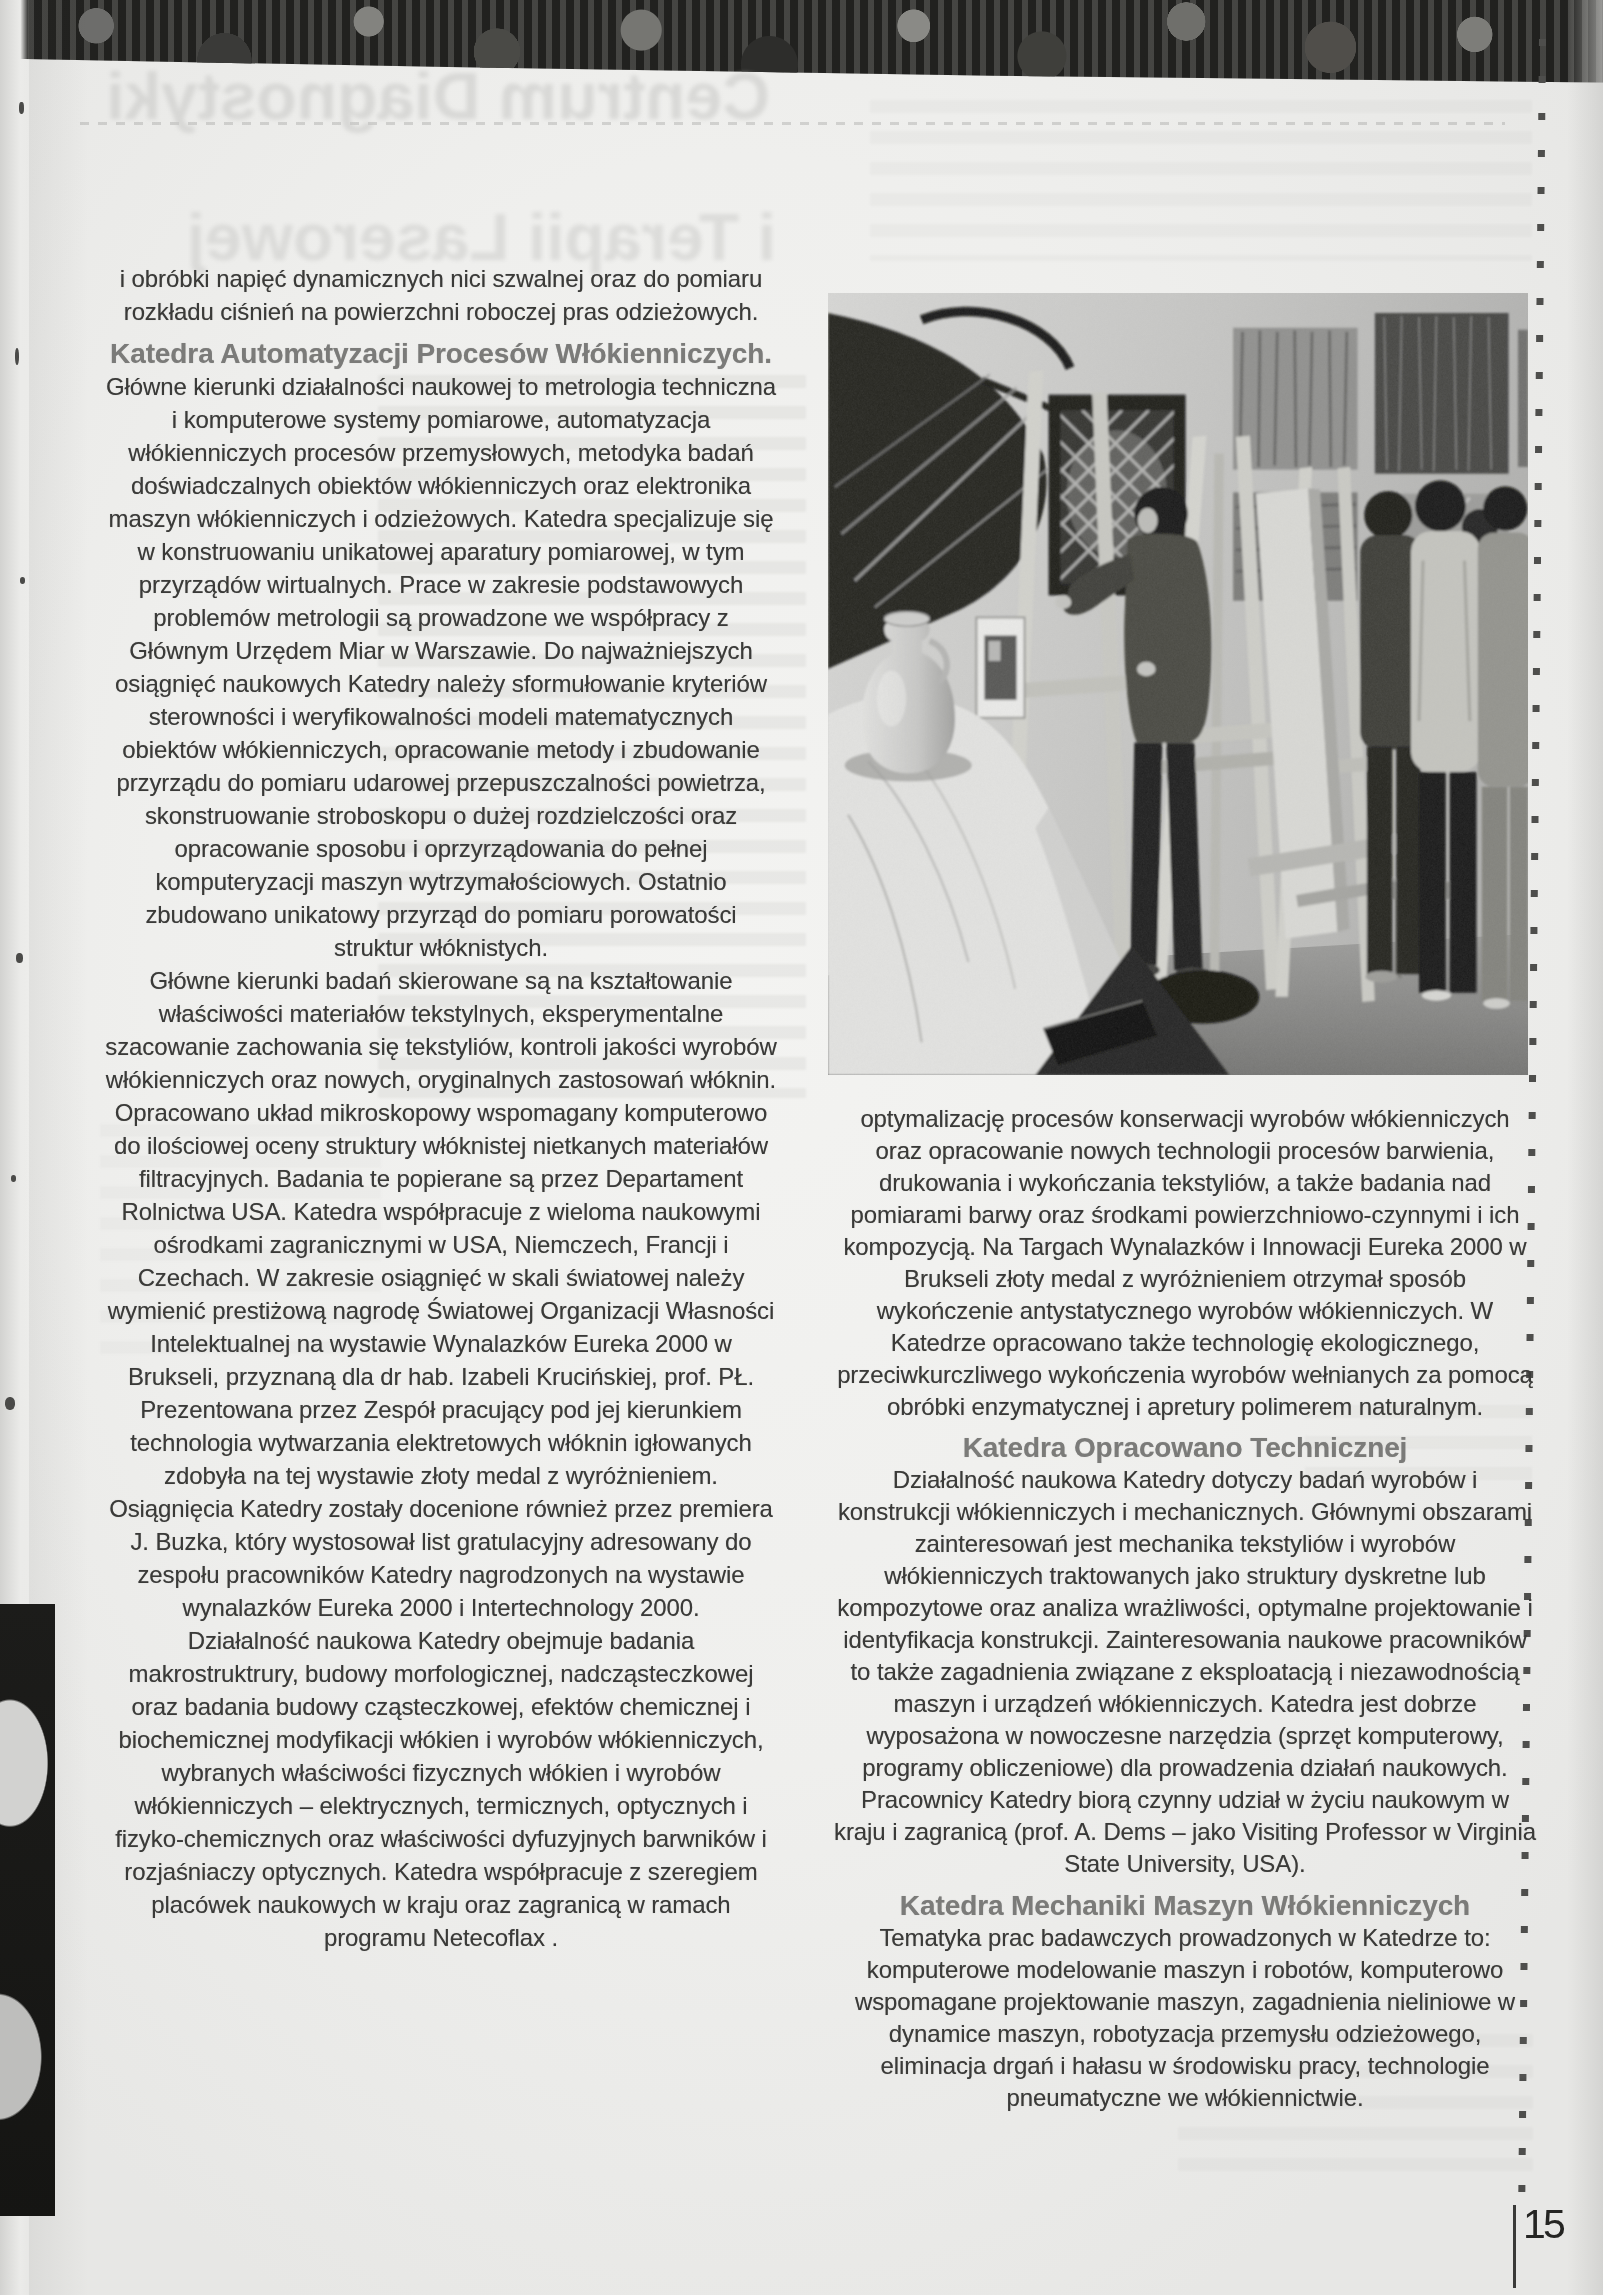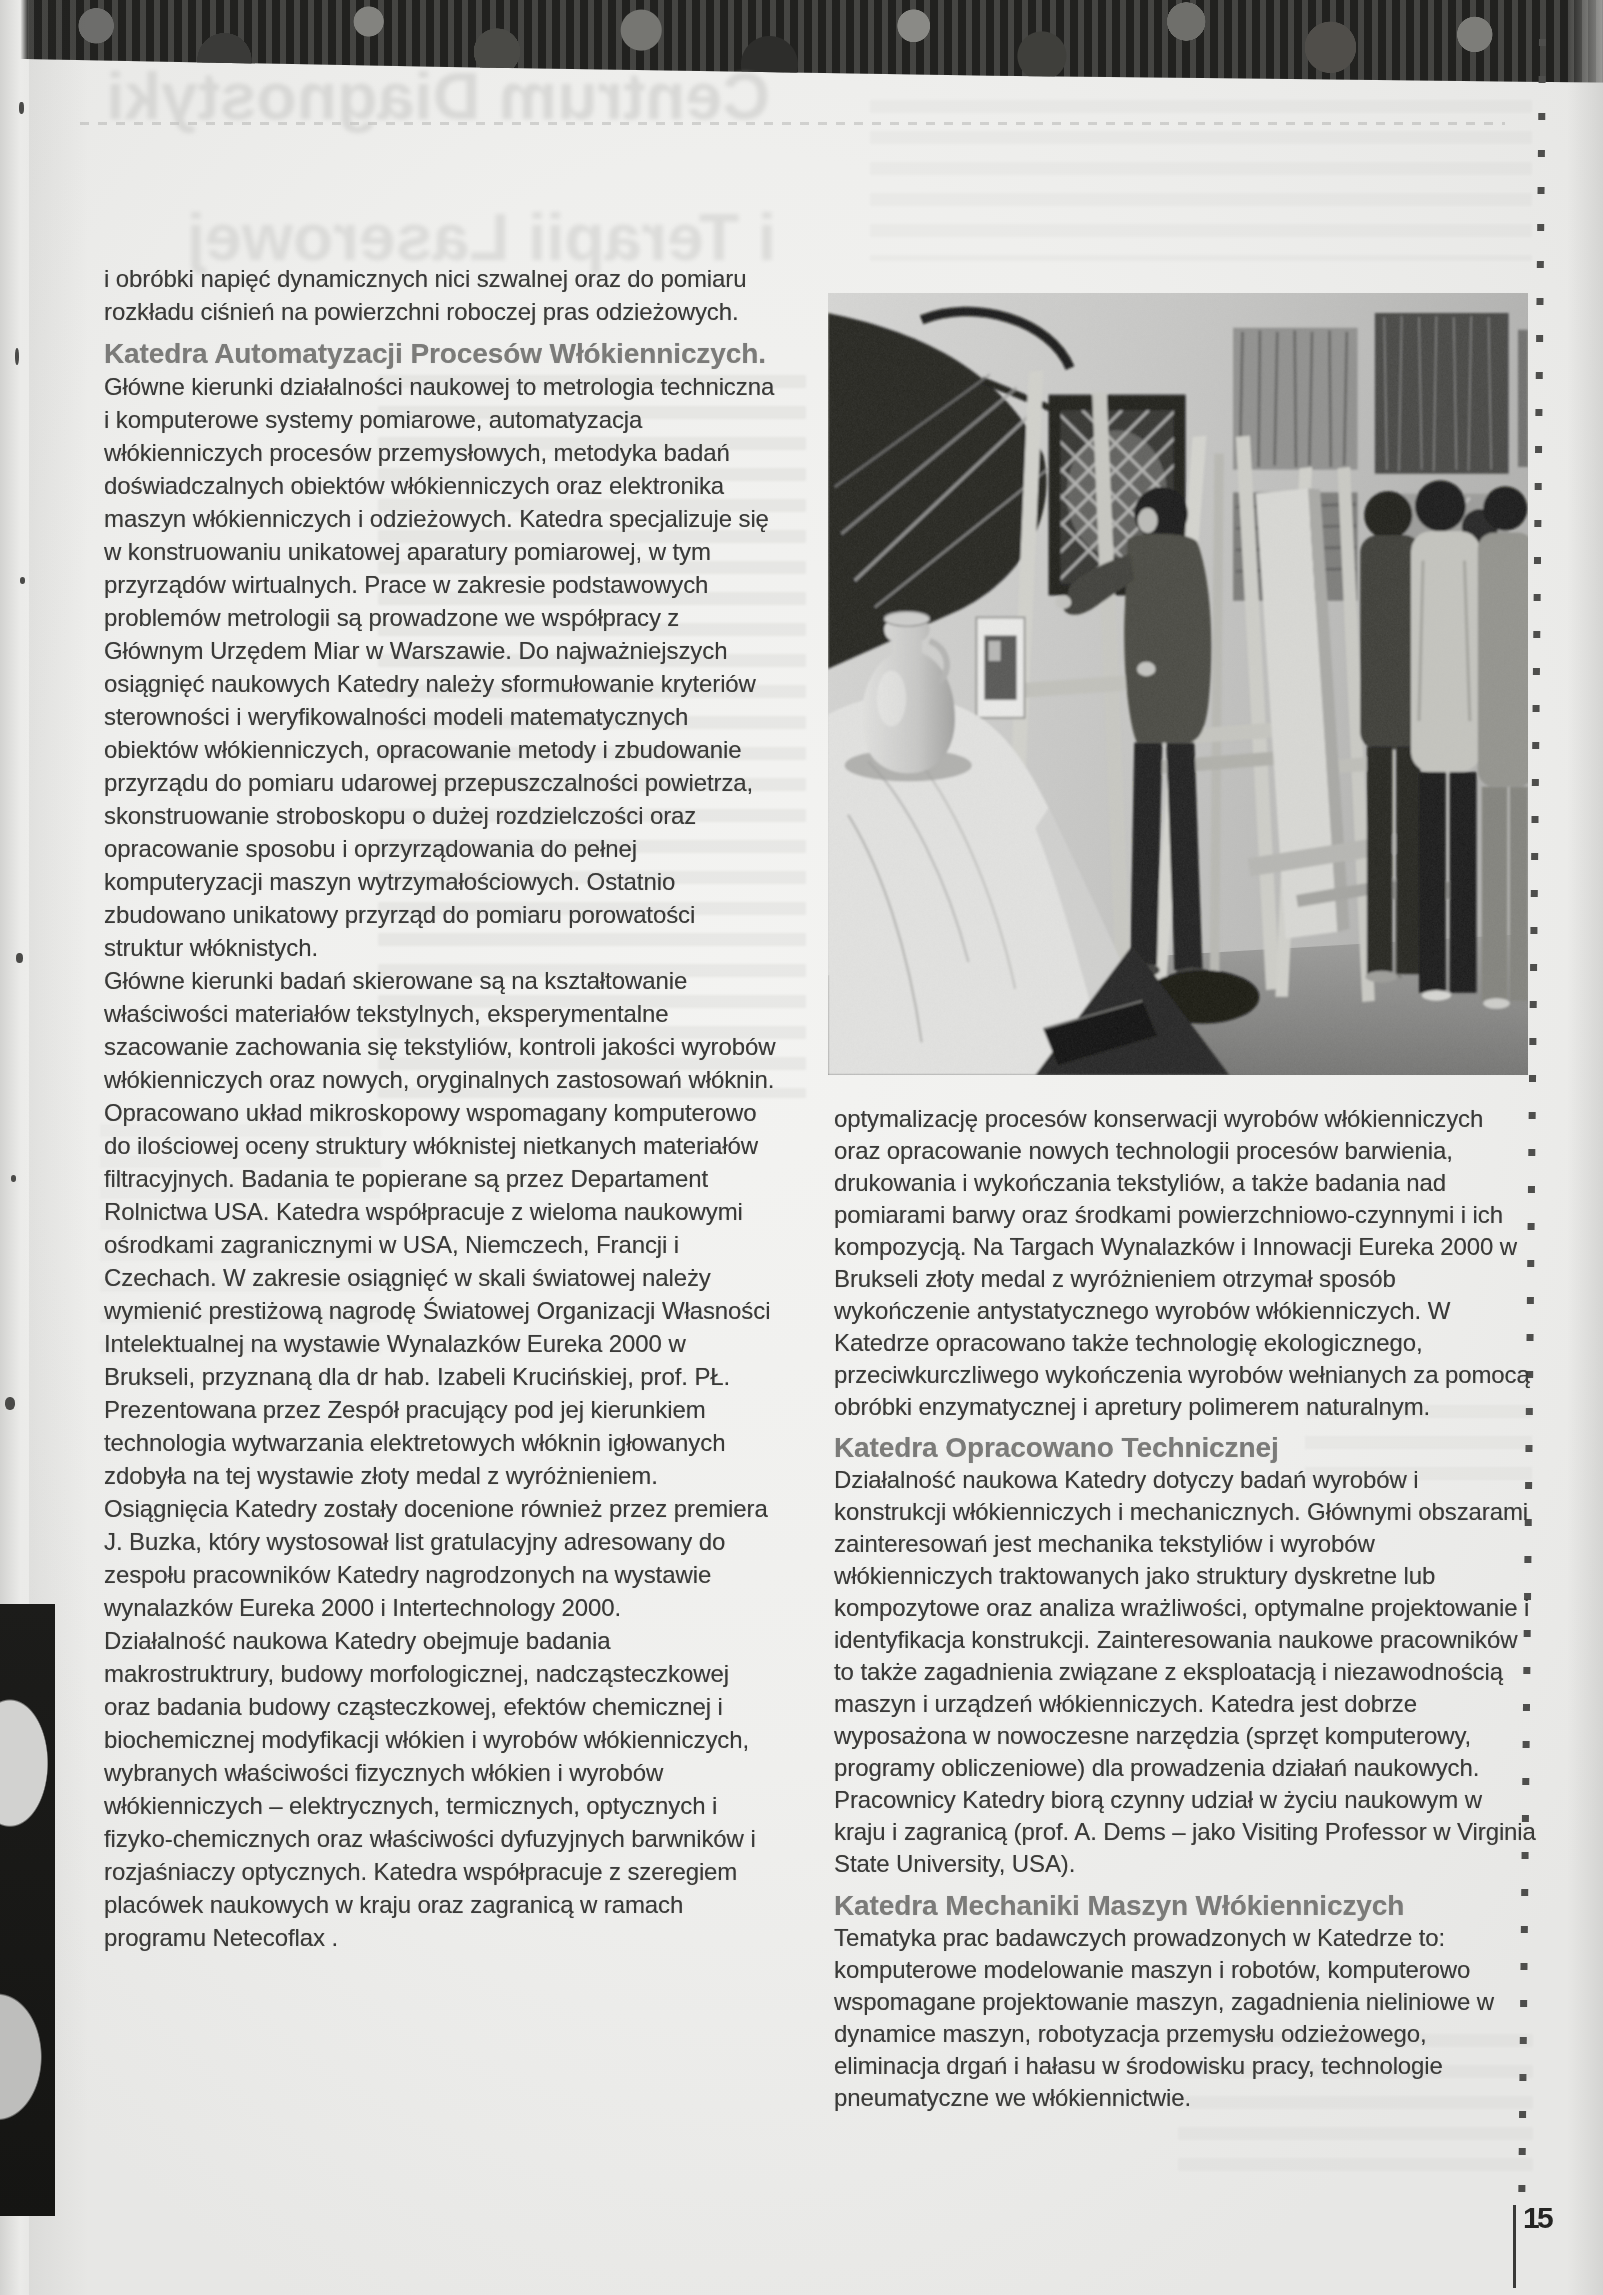--- a/index.html
+++ b/index.html
@@ -67,30 +67,30 @@
   .gs-c{left:1305px;top:1405px;width:227px;height:77px;opacity:.35;}
   .gs-d{left:1178px;top:2034px;width:355px;height:154px;opacity:.3;}
   .gs-e{left:870px;top:100px;width:662px;height:161px;opacity:.3;}
 
   
   .photo{position:absolute;left:828px;top:293px;width:700px;height:782px;overflow:hidden;}
   .photo svg{display:block;width:100%;height:100%;}
 
   
   .col{position:absolute;color:#3a3a38;font-size:24px;letter-spacing:-0.1px;
-    text-shadow:0 0 0.7px rgba(58,58,56,.45);}
+    text-shadow:0 0 0.7px rgba(58,58,56,.45);text-align:center;}
   .col-left{left:104px;top:262px;width:674px;line-height:33px;}
   .col-right{left:834px;top:1103px;width:702px;line-height:32px;}
   .body-para{margin:0;}
   .kat-heading{margin:9.4px 0 0 0;font-size:28px;line-height:inherit;
     font-weight:bold;color:#7b7b79;text-shadow:0 0 0.7px rgba(123,123,121,.5);}
 
   
   .pagenum-bar{position:absolute;left:1513px;top:2205px;width:3.3px;height:83px;background:#3a3a38;}
-  .pagenum{position:absolute;left:1523px;top:2201px;font-size:30px;font-weight:bold;
+  .pagenum{position:absolute;left:1523px;top:2201px;font-size:41px;font-weight:normal;
     color:#252523;letter-spacing:-2.7px;}
 </style>
 </head>
 <body>
 
 <div class="page">
 
   <div class="top-band"></div>
   <div class="edge-left"></div>
   <div class="binding-shadow"></div>

